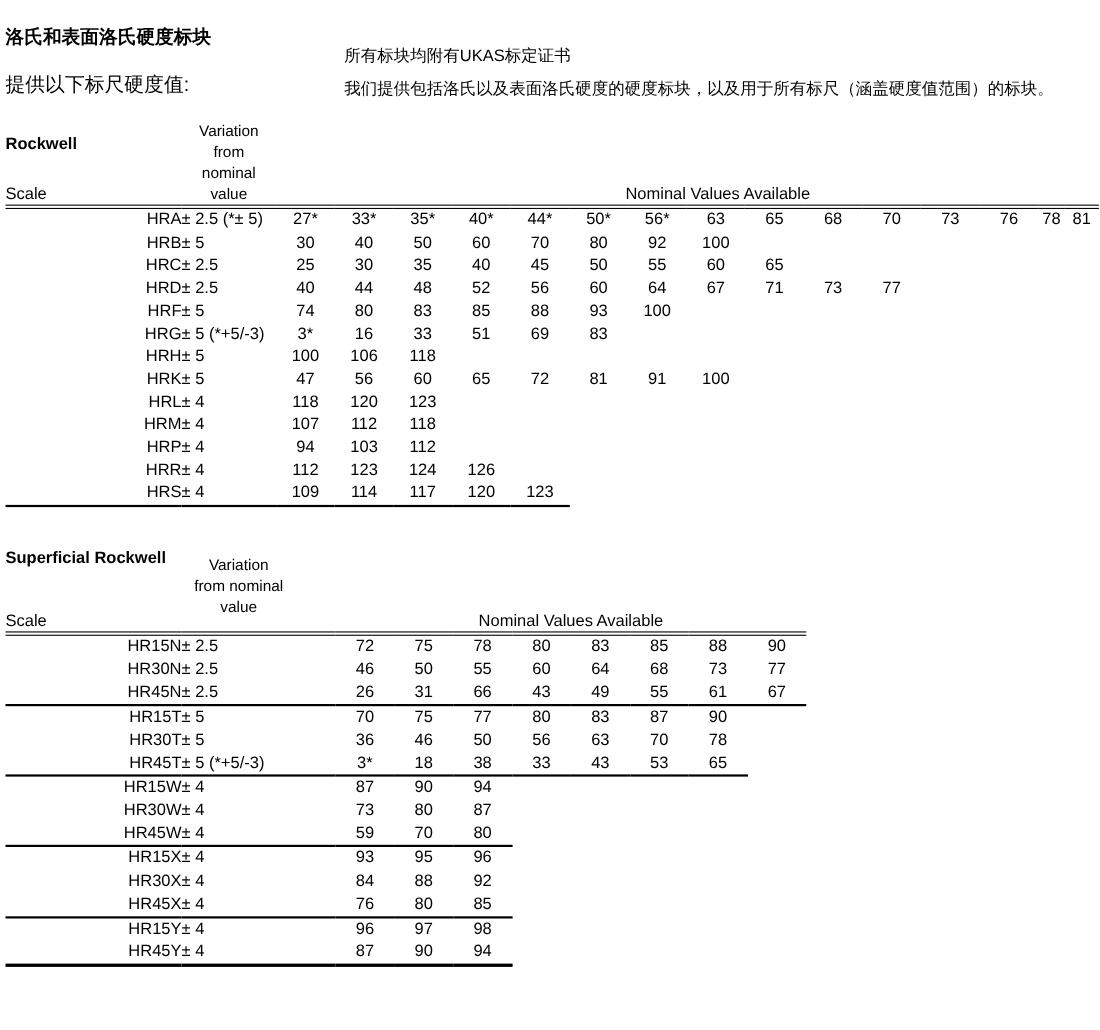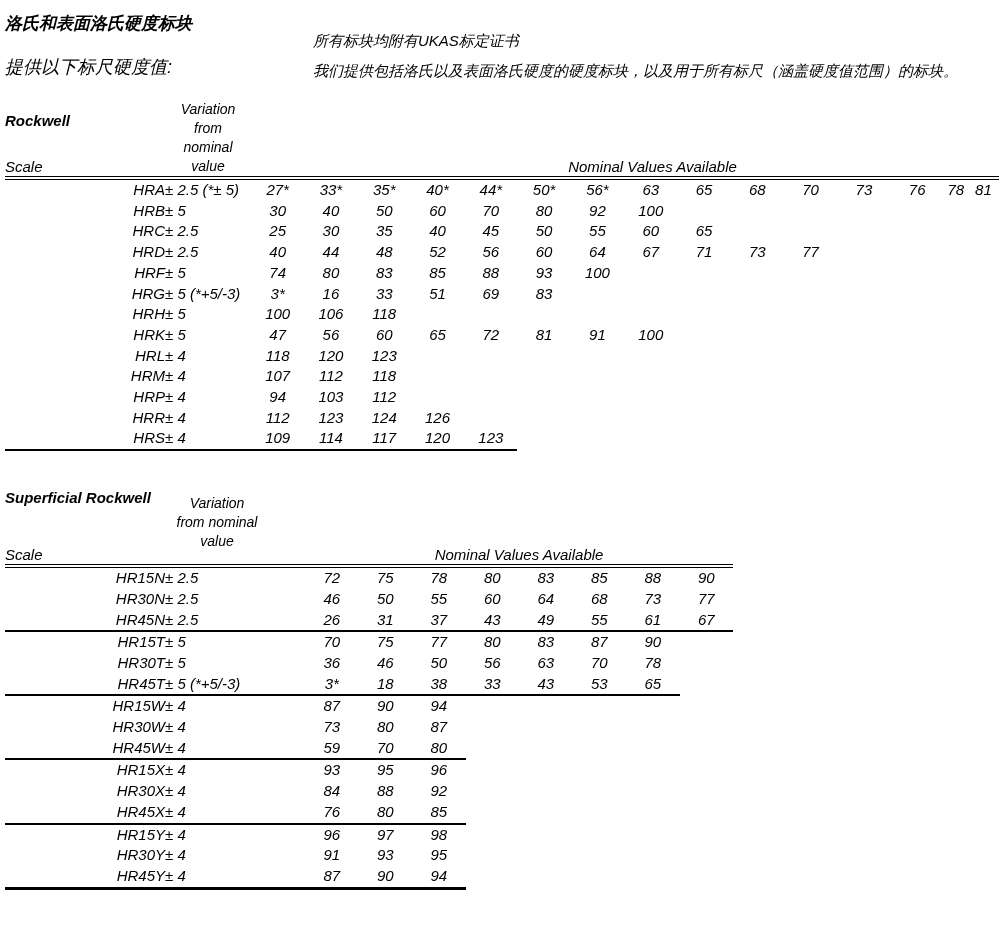--- a/index.html
+++ b/index.html
@@ -1,19 +1,19 @@
 <!DOCTYPE html>
 <html><head>
 <meta charset="utf-8">
 <style>
   html, body { margin: 0; padding: 0; background: #fff; }
   body { font-family: "Liberation Sans", sans-serif; color: #000; }
   .page {
     width: 1000px; height: 936px; box-sizing: border-box;
-    padding: 13px 0 0 5px; overflow: hidden; position: relative; font-style: italic;
+    padding: 23px 0 0 5px; overflow: hidden; position: relative;
   }
   
   .top { display: flex; }
   .top-left { width: 308px; flex: 0 0 308px; }
   .doc-title { font-size: 17px; font-weight: bold; margin: 0 0 22px 0; line-height: 22px; }
   .left-label { font-size: 18px; line-height: 21px; }
   .top-right { flex: 1; padding-top: 17px; }
   .intro-line { font-size: 15px; line-height: 22px; }
   .intro-line + .intro-line { margin-top: 8px; }
   
@@ -392,21 +392,21 @@
           <td class="value">64</td>
           <td class="value">68</td>
           <td class="value">73</td>
           <td class="value">77</td>
         </tr>
         <tr>
           <td class="scale rule">HR45N</td>
           <td class="variation rule">± 2.5</td>
           <td class="value rule">26</td>
           <td class="value rule">31</td>
-          <td class="value rule">37</td>
+          <td class="value rule">66</td>
           <td class="value rule">43</td>
           <td class="value rule">49</td>
           <td class="value rule">55</td>
           <td class="value rule">61</td>
           <td class="value rule">67</td>
         </tr>
         <tr>
           <td class="scale">HR15T</td>
           <td class="variation">± 5</td>
           <td class="value">70</td>
@@ -520,32 +520,20 @@
           <td class="value">96</td>
           <td class="value">97</td>
           <td class="value">98</td>
           <td class="value"></td>
           <td class="value"></td>
           <td class="value"></td>
           <td class="value"></td>
           <td class="value"></td>
         </tr>
         <tr>
-          <td class="scale">HR30Y</td>
-          <td class="variation">± 4</td>
-          <td class="value">91</td>
-          <td class="value">93</td>
-          <td class="value">95</td>
-          <td class="value"></td>
-          <td class="value"></td>
-          <td class="value"></td>
-          <td class="value"></td>
-          <td class="value"></td>
-        </tr>
-        <tr>
           <td class="scale rule rule-final">HR45Y</td>
           <td class="variation rule rule-final">± 4</td>
           <td class="value rule rule-final">87</td>
           <td class="value rule rule-final">90</td>
           <td class="value rule rule-final">94</td>
           <td class="value"></td>
           <td class="value"></td>
           <td class="value"></td>
           <td class="value"></td>
           <td class="value"></td>

